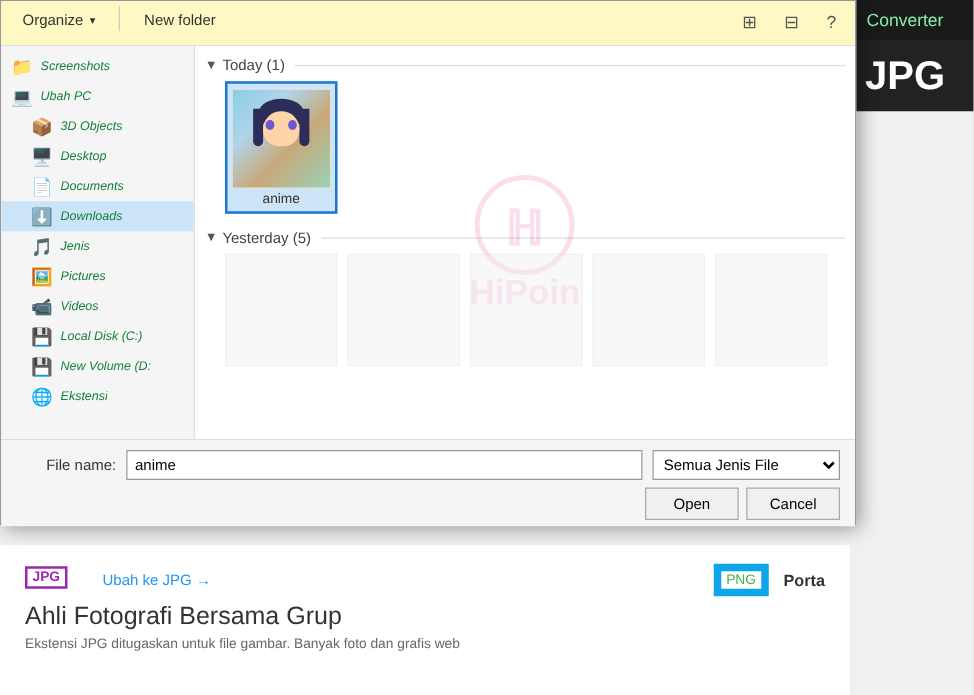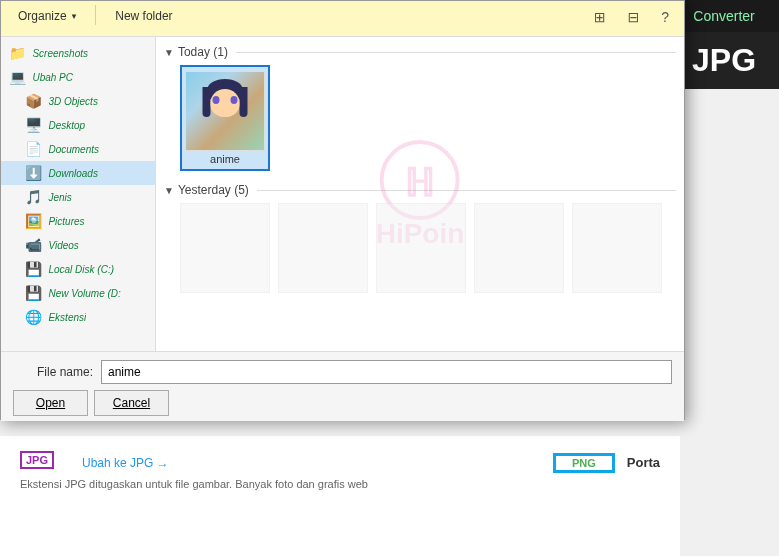--- a/index.html
+++ b/index.html
@@ -424,23 +424,24 @@
 
 <div class="right-panel">
   <div class="converter-label">Converter</div>
   <div class="jpg-label">JPG</div>
 </div>
 
 <div class="bottom-content">
   <div style="display:flex; align-items:center; gap:8px; margin-bottom:4px;">
     <span class="jpg-badge">JPG</span>
     <a class="convert-link" href="#">Ubah ke JPG →</a>
-    <span style="margin-left:auto; color:#4caf50; border:3px solid #0ea5e9; font-size:11px; font-weight:bold; padding:1px 16px;">PNG</span>
+    <span style="margin-left:auto; color:#4caf50; border:6px solid #0ea5e9; font-size:11px; font-weight:normal; padding:1px 4px;">PNG</span>
     <span style="font-size:13px; font-weight:bold; color:#333; margin-left:4px;">Porta</span>
   </div>
+  <div class="bottom-title">Ahli Fotografi Bersama Grup</div>
   <div class="bottom-desc">Ekstensi JPG ditugaskan untuk file gambar. Banyak foto dan grafis web</div>
 </div>
 
 <div class="dialog-overlay">
 
   <div class="dialog-toolbar">
     <button class="toolbar-btn">
       <span>Organize</span>
       <span class="dropdown-arrow">▾</span>
     </button>
@@ -550,22 +551,28 @@
         <div class="file-item-blur"></div>
       </div>
 
     </div>
   </div>
 
   <div class="dialog-footer">
     <div class="footer-row">
       <label class="footer-label">File name:</label>
       <input class="filename-input" type="text" value="anime" style="">
+      <select class="filetype-select">
+        <option>Semua Jenis File</option>
+        <option>JPG Files</option>
+        <option>PNG Files</option>
+        <option>All Files</option>
+      </select>
     </div>
-    <div class="footer-row" style="text-decoration:underline;">
+    <div class="footer-row" style="justify-content:flex-end;">
       <div class="footer-buttons">
         <button class="dialog-btn primary">Open</button>
         <button class="dialog-btn">Cancel</button>
       </div>
     </div>
   </div>
 
 </div>
 
 </body></html>

